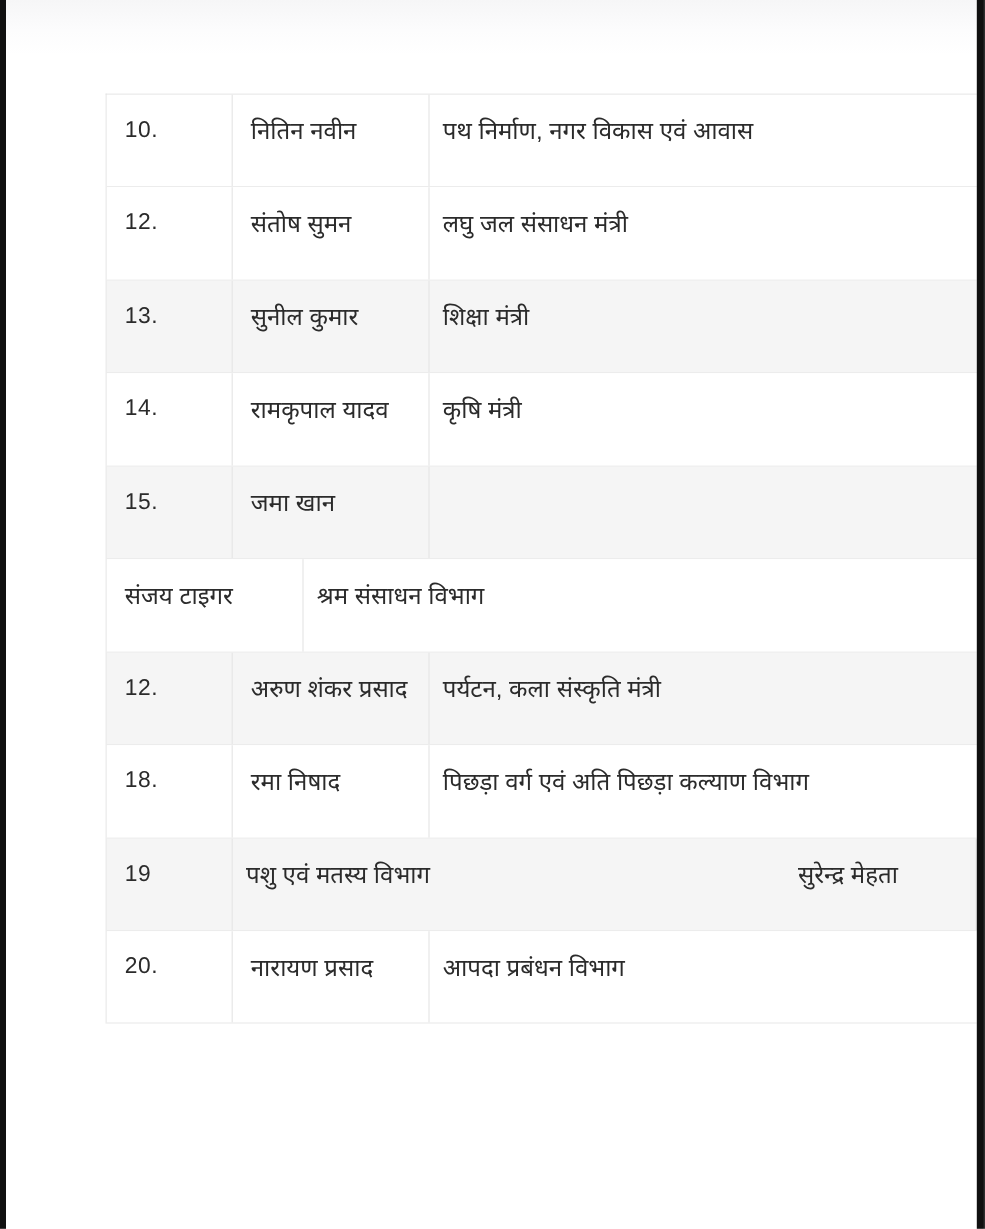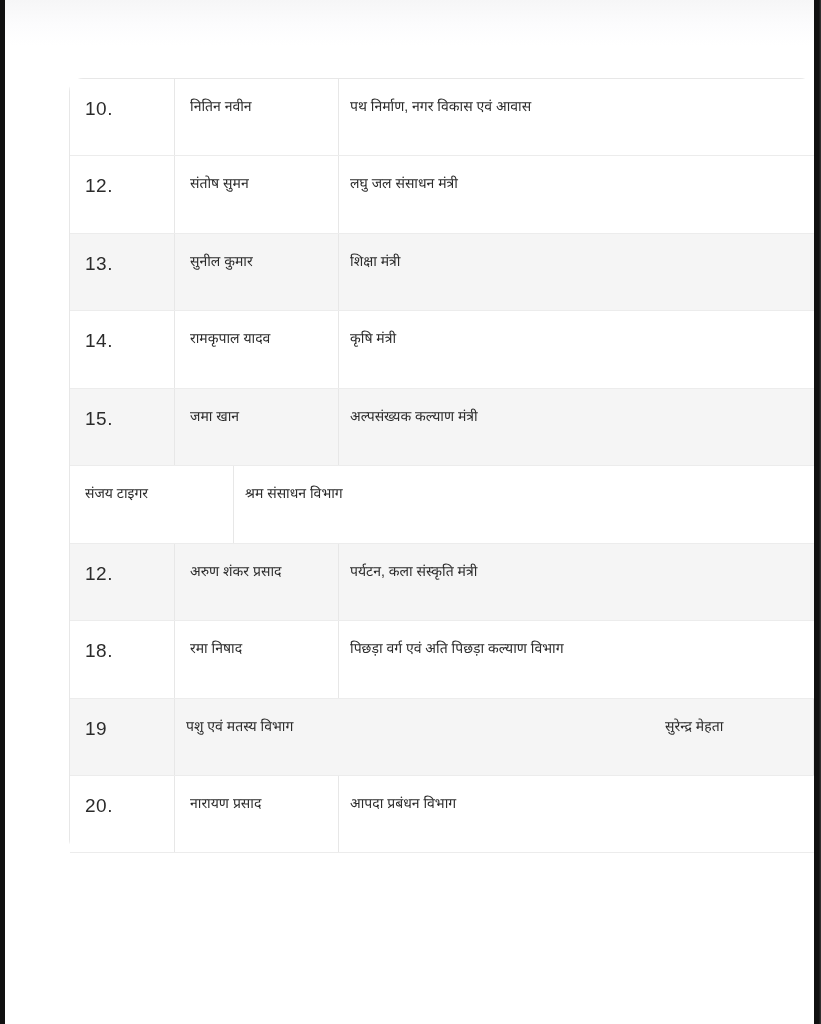--- a/index.html
+++ b/index.html
@@ -32,38 +32,37 @@
   .edge-strip.right { right: 0; width: 7px; background: linear-gradient(to right, var(--edge-bar) 0 70%, #3a3a3a 100%); }
   .top-fade {
     position: absolute;
     top: 0; left: 5px; right: 7px;
     height: 46px;
     background: linear-gradient(180deg, #f6f6f7 0%, #fcfcfd 55%, #ffffff 100%);
     pointer-events: none;
   }
   .ministers-table {
     position: absolute;
-    left: 69px;
+    left: 88px;
     top: 78px;
     right: 7px;
     border-top: 1px solid var(--border);
     border-left: 1px solid var(--border);
     background: #fff;
-    border-radius: 14px;
   }
   .row {
     display: flex;
     height: 77.45px;
     border-bottom: 1px solid var(--row-divider);
     background: #fff;
   }
   .row.alt { background: var(--row-alt-bg); }
   .cell {
     padding: 18px 12px 0 15px;
-    font-size: 14px;
+    font-size: 20px;
     line-height: 1.3;
     color: var(--text);
     overflow: hidden;
     white-space: nowrap;
   }
   .col-no {
     width: 105px;
     flex: 0 0 105px;
     border-right: 1px solid var(--border);
     font-size: 19px;
@@ -137,23 +136,20 @@
     </div>
   </div>
 
   <div class="row alt">
     <div class="cell col-no">
       <span>15.</span>
     </div>
     <div class="cell col-name">
       <span>जमा खान</span>
     </div>
-    <div class="cell col-portfolio">
-      <span>अल्पसंख्यक कल्याण मंत्री</span>
-    </div>
   </div>
 
   <div class="row">
     <div class="cell col-name">
       <span>संजय टाइगर</span>
     </div>
     <div class="cell col-portfolio">
       <span>श्रम संसाधन विभाग</span>
     </div>
   </div>

